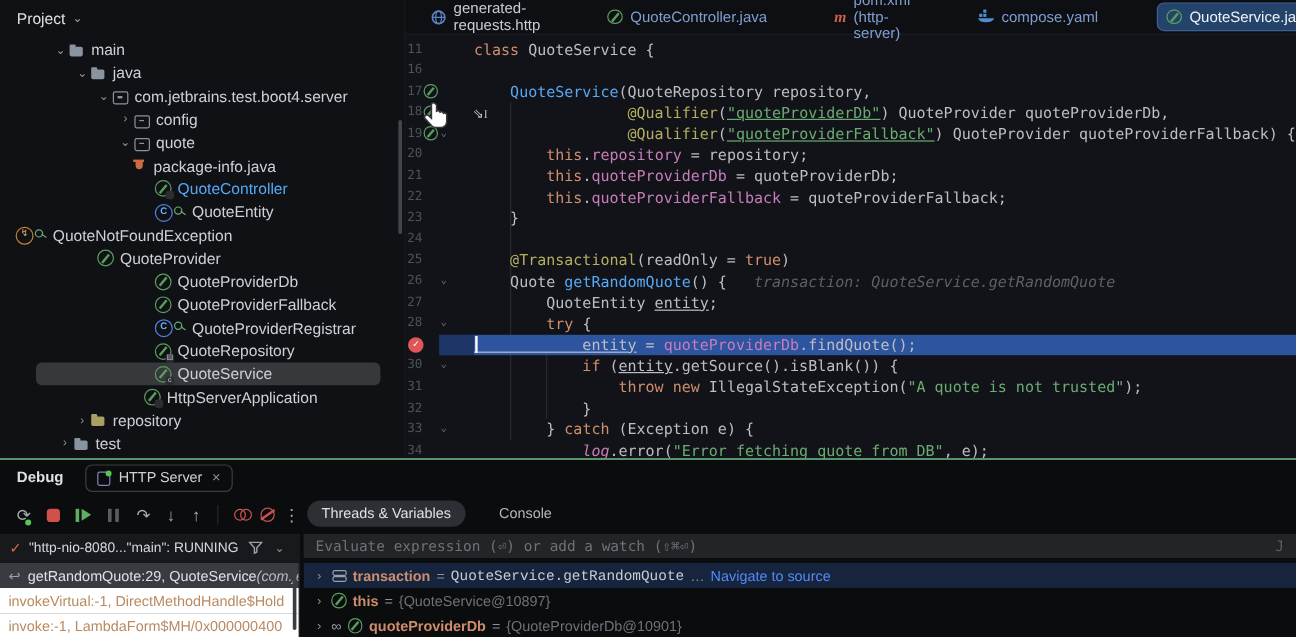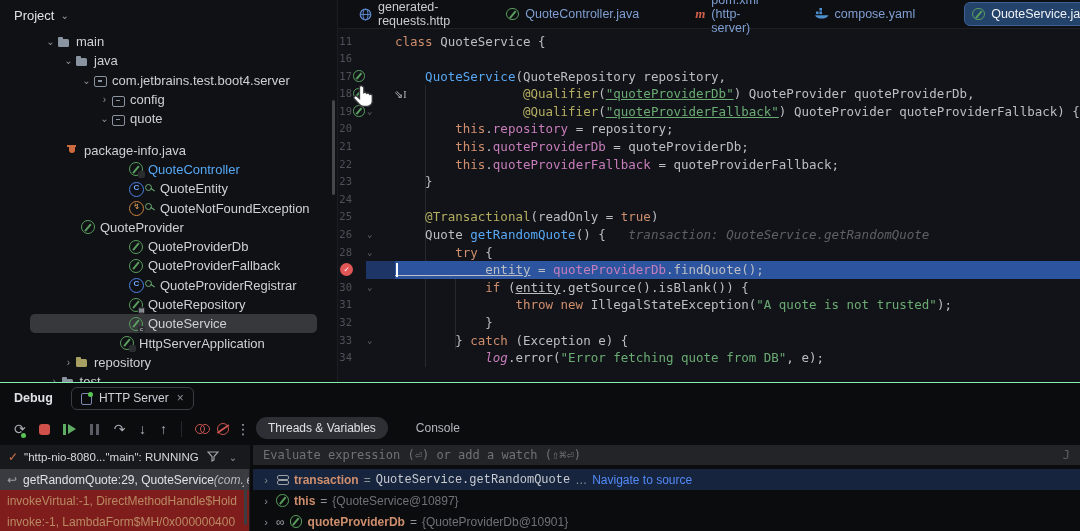--- a/index.html
+++ b/index.html
@@ -99,21 +99,21 @@
   .thread-row { position:absolute; left:0; top:62px; width:250px; height:24px; background:#17191d; display:flex; align-items:center; padding-left:8px; font-size:11.5px; color:#d6d9de; white-space:nowrap; overflow:hidden; }
   .thread-row .check { color:#d0744e; margin-right:6px; font-size:12px; }
   .thread-row .funnel { margin-left:8px; flex:none; }
   .thread-row .chev { margin-left:10px; color:#8e9196; font-size:10px; }
   .eval-row { position:absolute; left:253px; top:62px; right:0; height:20px; background:#222427; display:flex; align-items:center; padding:0 10px; font-size:12px; color:#6e7277; font-family:"DejaVu Sans Mono", monospace; }
   .eval-row .jhint { margin-left:auto; color:#5a5e63; }
   .frames { position:absolute; left:0; top:86px; width:250px; bottom:0; background:#0d0e10; border-right:1px solid #1e2024; overflow:hidden; }
   .frow { height:21px; display:flex; align-items:center; padding-left:7px; font-size:12px; white-space:nowrap; overflow:hidden; }
   .frow .ret { color:#9da0a6; margin-right:6px; font-size:12px; }
   .frow.sel { background:#393b40; color:#dfe1e5; }
-  .frow.lib { background:#7f1d1d; color:#b98a62; }
+  .frow.lib { background:#ffffff; color:#b98a62; }
   .frow em { font-style:italic; color:#b6babf; }
   .frames-scroll { position:absolute; right:2px; top:4px; width:3px; height:52px; background:#3a3d41; border-radius:2px; }
   .vars { position:absolute; left:253px; top:86px; right:0; bottom:0; overflow:hidden; }
   .vrow { height:21px; display:flex; align-items:center; padding-left:8px; font-size:12px; white-space:nowrap; gap:5px; }
   .vrow.sel { background:#16243e; }
   .vrow .vchev { color:#8e9196; font-size:11px; width:10px; text-align:center; }
   .vname { color:#ce8e6d; font-weight:bold; }
   .veq { color:#8e9196; } .vval { color:#c8cbd0;font-family:Liberation Mono, monospace; } .vdim { color:#6e7277; }
   .vlink { color:#548af7; }
   .ic-stack { position:relative; width:13px; height:12px; }
@@ -153,41 +153,41 @@
         <div class="trow" style="padding-left: 98px;">
           <span class="t-chev">›</span>
           <span class="ic ic-pkg"></span>
           <span class="t-label">config</span>
         </div>
         <div class="trow" style="padding-left: 98px;">
           <span class="t-chev">⌄</span>
           <span class="ic ic-pkg"></span>
           <span class="t-label">quote</span>
         </div>
-        <div class="trow" style="padding-left: 52px; margin-top: 12px;">
+        <div class="trow" style="padding-left: 96px;">
           <span class="t-chev"></span>
           <span class="ic ic-pinfo"></span>
           <span class="t-label">package-info.java</span>
         </div>
         <div class="trow" style="padding-left: 116px;">
           <span class="t-chev"></span>
           <span class="ic ic-bean">
             <span class="bdg"></span>
           </span>
           <span class="t-label" style="color: rgb(86, 168, 245);">QuoteController</span>
         </div>
         <div class="trow" style="padding-left: 116px;">
           <span class="t-chev"></span>
           <span style="display: flex;">
             <span class="ic ic-class"></span>
             <span class="ic ic-key"></span>
           </span>
           <span class="t-label">QuoteEntity</span>
         </div>
-        <div class="trow" style="padding-left: 116px;">
+        <div class="trow" style="">
           <span class="t-chev"></span>
           <span style="display: flex;">
             <span class="ic ic-exc"></span>
             <span class="ic ic-key"></span>
           </span>
           <span class="t-label">QuoteNotFoundException</span>
         </div>
         <div class="trow" style="padding-left: 68px;">
           <span class="t-chev"></span>
           <span class="ic ic-bean"></span>
@@ -330,20 +330,24 @@
         <div class="cl">
           <span class="num">25</span>
           <span class="txt"><span class="ann">    @Transactional</span><span class="pl">(readOnly = </span><span class="kw">true</span><span class="pl">)</span></span>
         </div>
         <div class="cl">
           <span class="num">26</span>
           <span class="fold">⌄</span>
           <span class="txt"><span class="pl">    Quote </span><span class="decl">getRandomQuote</span><span class="pl">() {</span><span class="hint">   transaction: QuoteService.getRandomQuote</span></span>
         </div>
         <div class="cl">
+          <span class="num">27</span>
+          <span class="txt"><span class="pl">        QuoteEntity </span><span class="und">entity</span><span class="pl">;</span></span>
+        </div>
+        <div class="cl">
           <span class="num">28</span>
           <span class="fold">⌄</span>
           <span class="txt"><span class="kw">        try</span><span class="pl"> {</span></span>
         </div>
         <div class="cl exec">
           <div class="execbg"></div>
           <div class="execdim"></div>
           <div class="caret"></div>
           <span class="bp">✓</span>
           <span class="txt"><span class="und">            entity</span><span class="pl"> = </span><span class="field">quoteProviderDb</span><span class="pl">.findQuote();</span></span>

